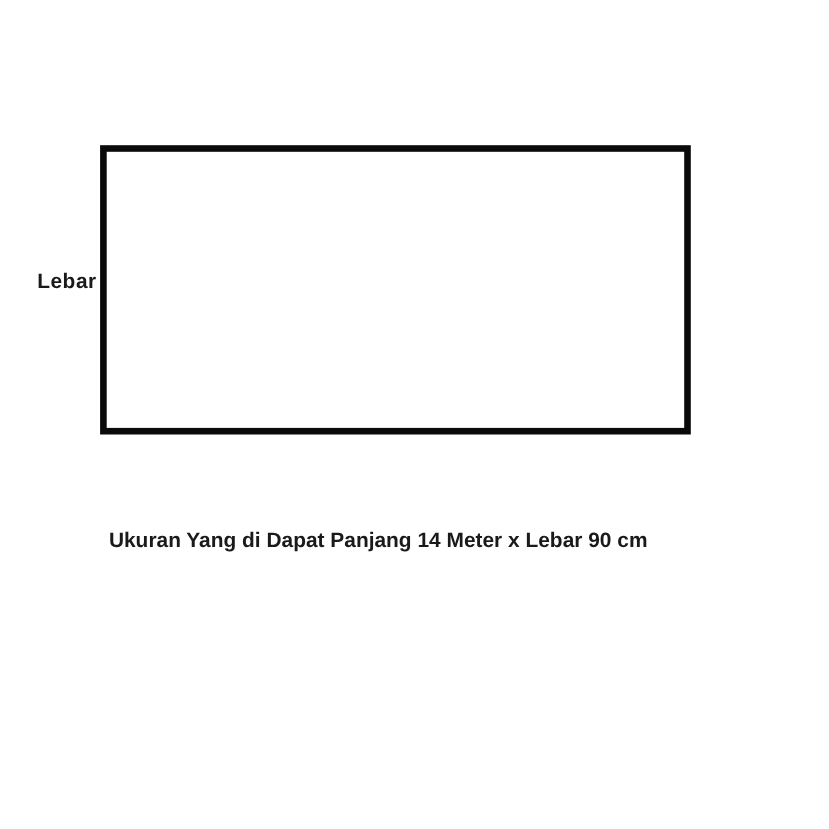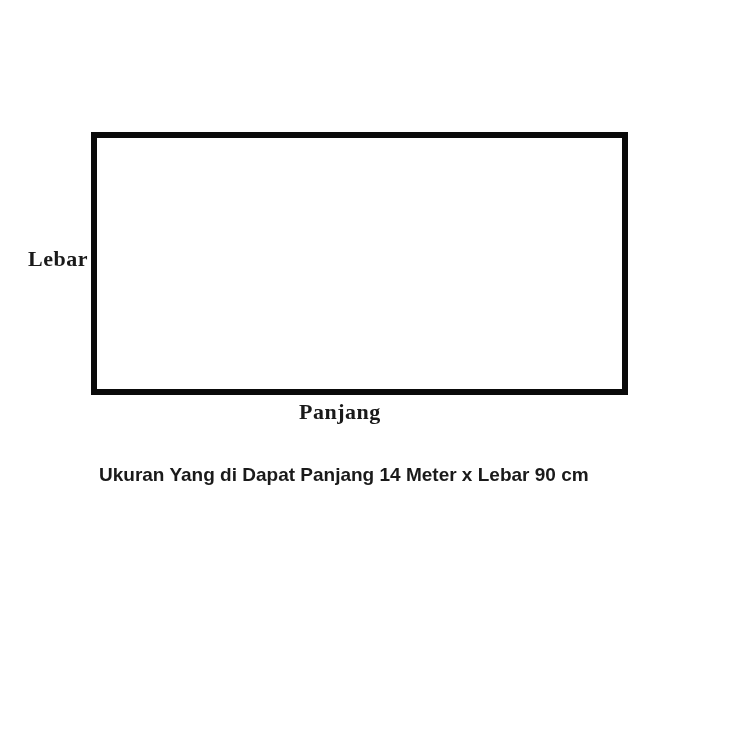--- a/index.html
+++ b/index.html
@@ -26,23 +26,23 @@
     position: absolute;
     left: 91px;
     top: 132px;
     width: 537px;
     height: 263px;
     border: 6px solid var(--border-color);
     background: var(--bg);
   }
   .serif-label {
     position: absolute;
-    font-family: Liberation Serif, serif;
+    font-family: Liberation Sans, sans-serif;
     font-weight: bold;
-    font-size: 22px;
+    font-size: 19px;
     color: var(--text-color);
     white-space: nowrap;
     letter-spacing: 0.5px;
   }
   .label-height {
     left: 24px;
     top: 246px;
     width: 64px;
     text-align: right;
   }
@@ -52,29 +52,28 @@
   }
   .note-line {
     position: absolute;
     left: 99px;
     font-weight: bold;
     font-size: 19px;
     color: var(--text-color);
     white-space: nowrap;
   }
   .note-1 { top: 451px; }
-  .note-2 { top: 464px; }
+  .note-2 { top: 481px; }
 </style>
 </head>
 <body>
 
 <div class="canvas">
 
   <div class="dim-rect"></div>
 
   <span class="serif-label label-height">Lebar</span>
 
-  <span class="serif-label label-width">Panjang</span>
 
 
   <p class="note-line note-2">Ukuran Yang di Dapat Panjang 14 Meter x Lebar 90 cm</p>
 
 </div>
 
 </body></html>

